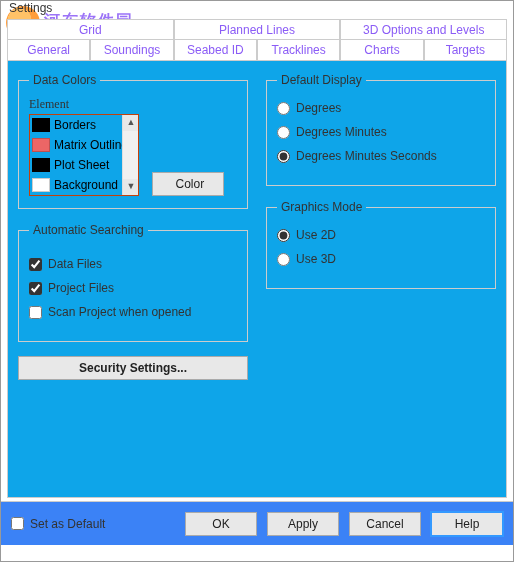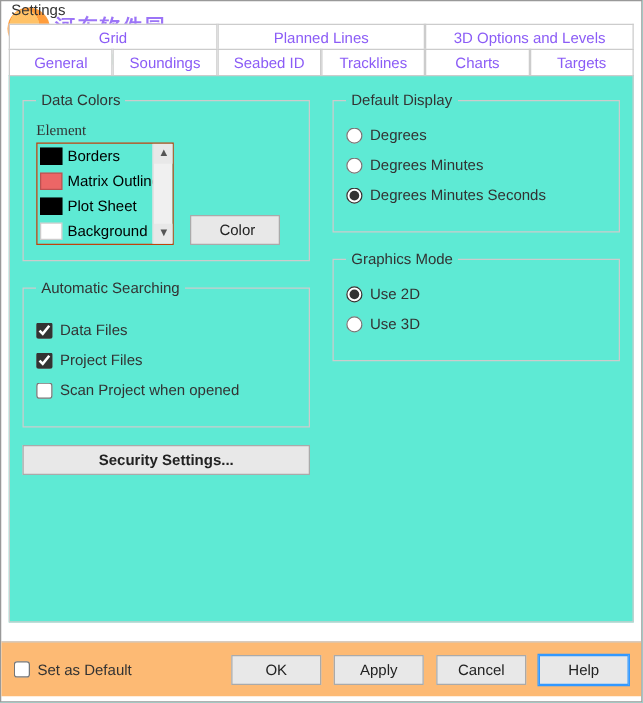--- a/index.html
+++ b/index.html
@@ -8,40 +8,40 @@
     .wm { position: absolute; top: 0; left: 0; padding: 5px; z-index: 1; opacity: 0.85; }
     .wm-row1 { color: #8b5cf6; font-size: 16px; font-weight: bold; letter-spacing: 2px; }
     .wm-logo { display: inline-block; width: 34px; height: 34px; vertical-align: middle; background: radial-gradient(circle at 40% 40%, #ffb84d 0 40%, #ff8c1a 41% 70%, rgba(0,0,0,0) 71%); border-radius: 50%; margin-right: 4px; }
     .wm-row2 { color: #2ecc71; font-size: 15px; font-weight: bold; letter-spacing: 1px; margin-left: 20px; }
     .tabs { display: flex; flex-wrap: wrap; margin: 4px 6px 0 6px; position: relative; z-index: 2; }
     .tab { flex: 1; min-width: 70px; border: 1px solid #ccc; border-bottom: none; background: #fff; text-align: center; padding: 3px 4px; color: #8b5cf6; margin-bottom: -1px; white-space: nowrap; }
     .tab.row1 { flex: 1; }
     .tab.active { background: #fff; border-bottom: 1px solid #fff; position: relative; }
     .tab-row { display: flex; width: 100%; }
     .tab-row .tab { flex: 1; }
-    .tab-content { border: 1px solid #ccc; margin: 0 6px 6px 6px; padding: 12px 10px; height: 438px; position: relative; z-index: 2; background: #5eead4; }
+    .tab-content { border: 1px solid #ccc; margin: 0 6px 6px 6px; padding: 12px 10px; height: 438px; position: relative; z-index: 2; background: #0ea5e9; }
     .cols { display: flex; gap: 18px; }
     .col { flex: 1; }
     fieldset { border: 1px solid #ccc; padding: 10px 10px 12px 10px; margin-bottom: 14px; }
     legend { padding: 0 4px; color: #333; }
     .lbl { display: block; color: #333; margin-bottom: 2px; font-family: Liberation Serif, serif; }
     .listbox { border: 1px solid #c2410c; width: 110px; height: 82px; overflow: hidden; position: relative; display: inline-block; vertical-align: bottom; }
     .listbox .scrollbar { position: absolute; right: 0; top: 0; width: 16px; height: 100%; background: #f0f0f0; border-left: 1px solid #ddd; }
     .listbox .scrollbar .arrow { position: absolute; left: 0; width: 16px; height: 16px; background: #e8e8e8; text-align: center; line-height: 14px; color: #555; font-size: 9px; }
     .listbox .scrollbar .arrow.up { top: 0; }
     .listbox .scrollbar .arrow.down { bottom: 0; }
     .list-item { display: flex; align-items: center; height: 20px; padding: 0 2px; }
     .swatch { width: 18px; height: 14px; display: inline-block; margin-right: 4px; border: 1px solid rgba(0,0,0,0.2); }
     .btn { background: #e8e8e8; border: 1px solid #aaa; padding: 4px 16px; text-align: center; color: #222; display: inline-block; min-width: 72px; }
     .btn.highlight { box-shadow: 0 0 0 1px #3399ff; border-color: #3399ff; }
     .onecol .btn { display: block; min-width: 200px; font-weight: bold; }
     .radio-row, .check-row { display: flex; align-items: center; margin: 10px 0; gap: 6px; color: #333; }
     .radio-row:first-of-type { margin-top: 4px; }
     input[type=radio], input[type=checkbox] { accent-color: #333; }
-    .footer { position: absolute; left: 0; right: 0; bottom: 4px; height: 44px; border-top: 1px solid #ccc; display: flex; align-items: center; padding: 0 10px; gap: 10px; background: #fdba74; z-index: 3; }
+    .footer { position: absolute; left: 0; right: 0; bottom: 16px; height: 44px; border-top: 1px solid #ccc; display: flex; align-items: center; padding: 0 10px; gap: 10px; background: #3b82f6; z-index: 3; }
     .footer .spacer { flex: 1; }
     .footer .btn { min-width: 72px; }
   </style>
 </head>
 <body>
 
 <div class="wm">
   <div><span class="wm-logo"></span><span class="wm-row1">河东软件园</span></div>
   <div class="wm-row2">www.pc0359.cn</div>
 </div>

